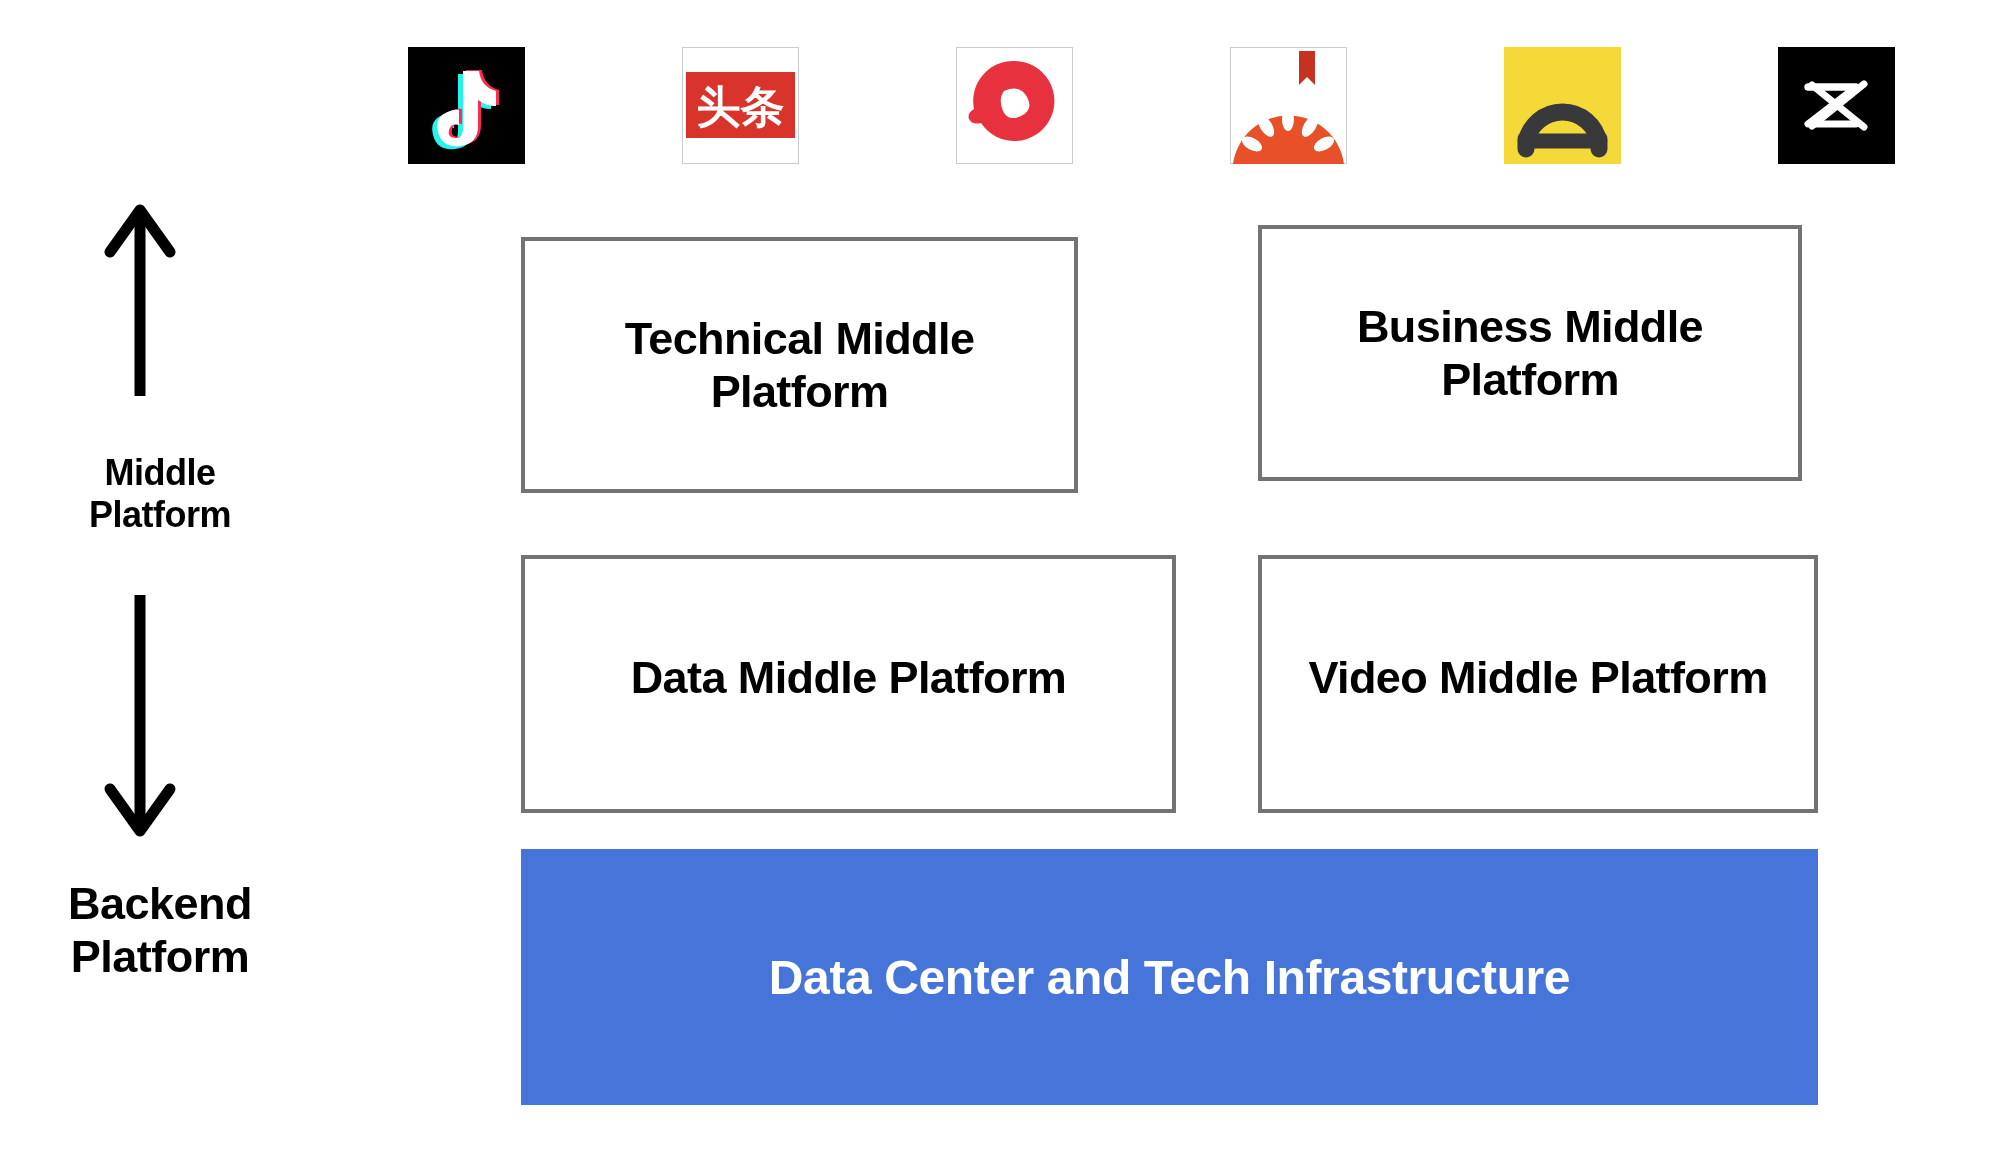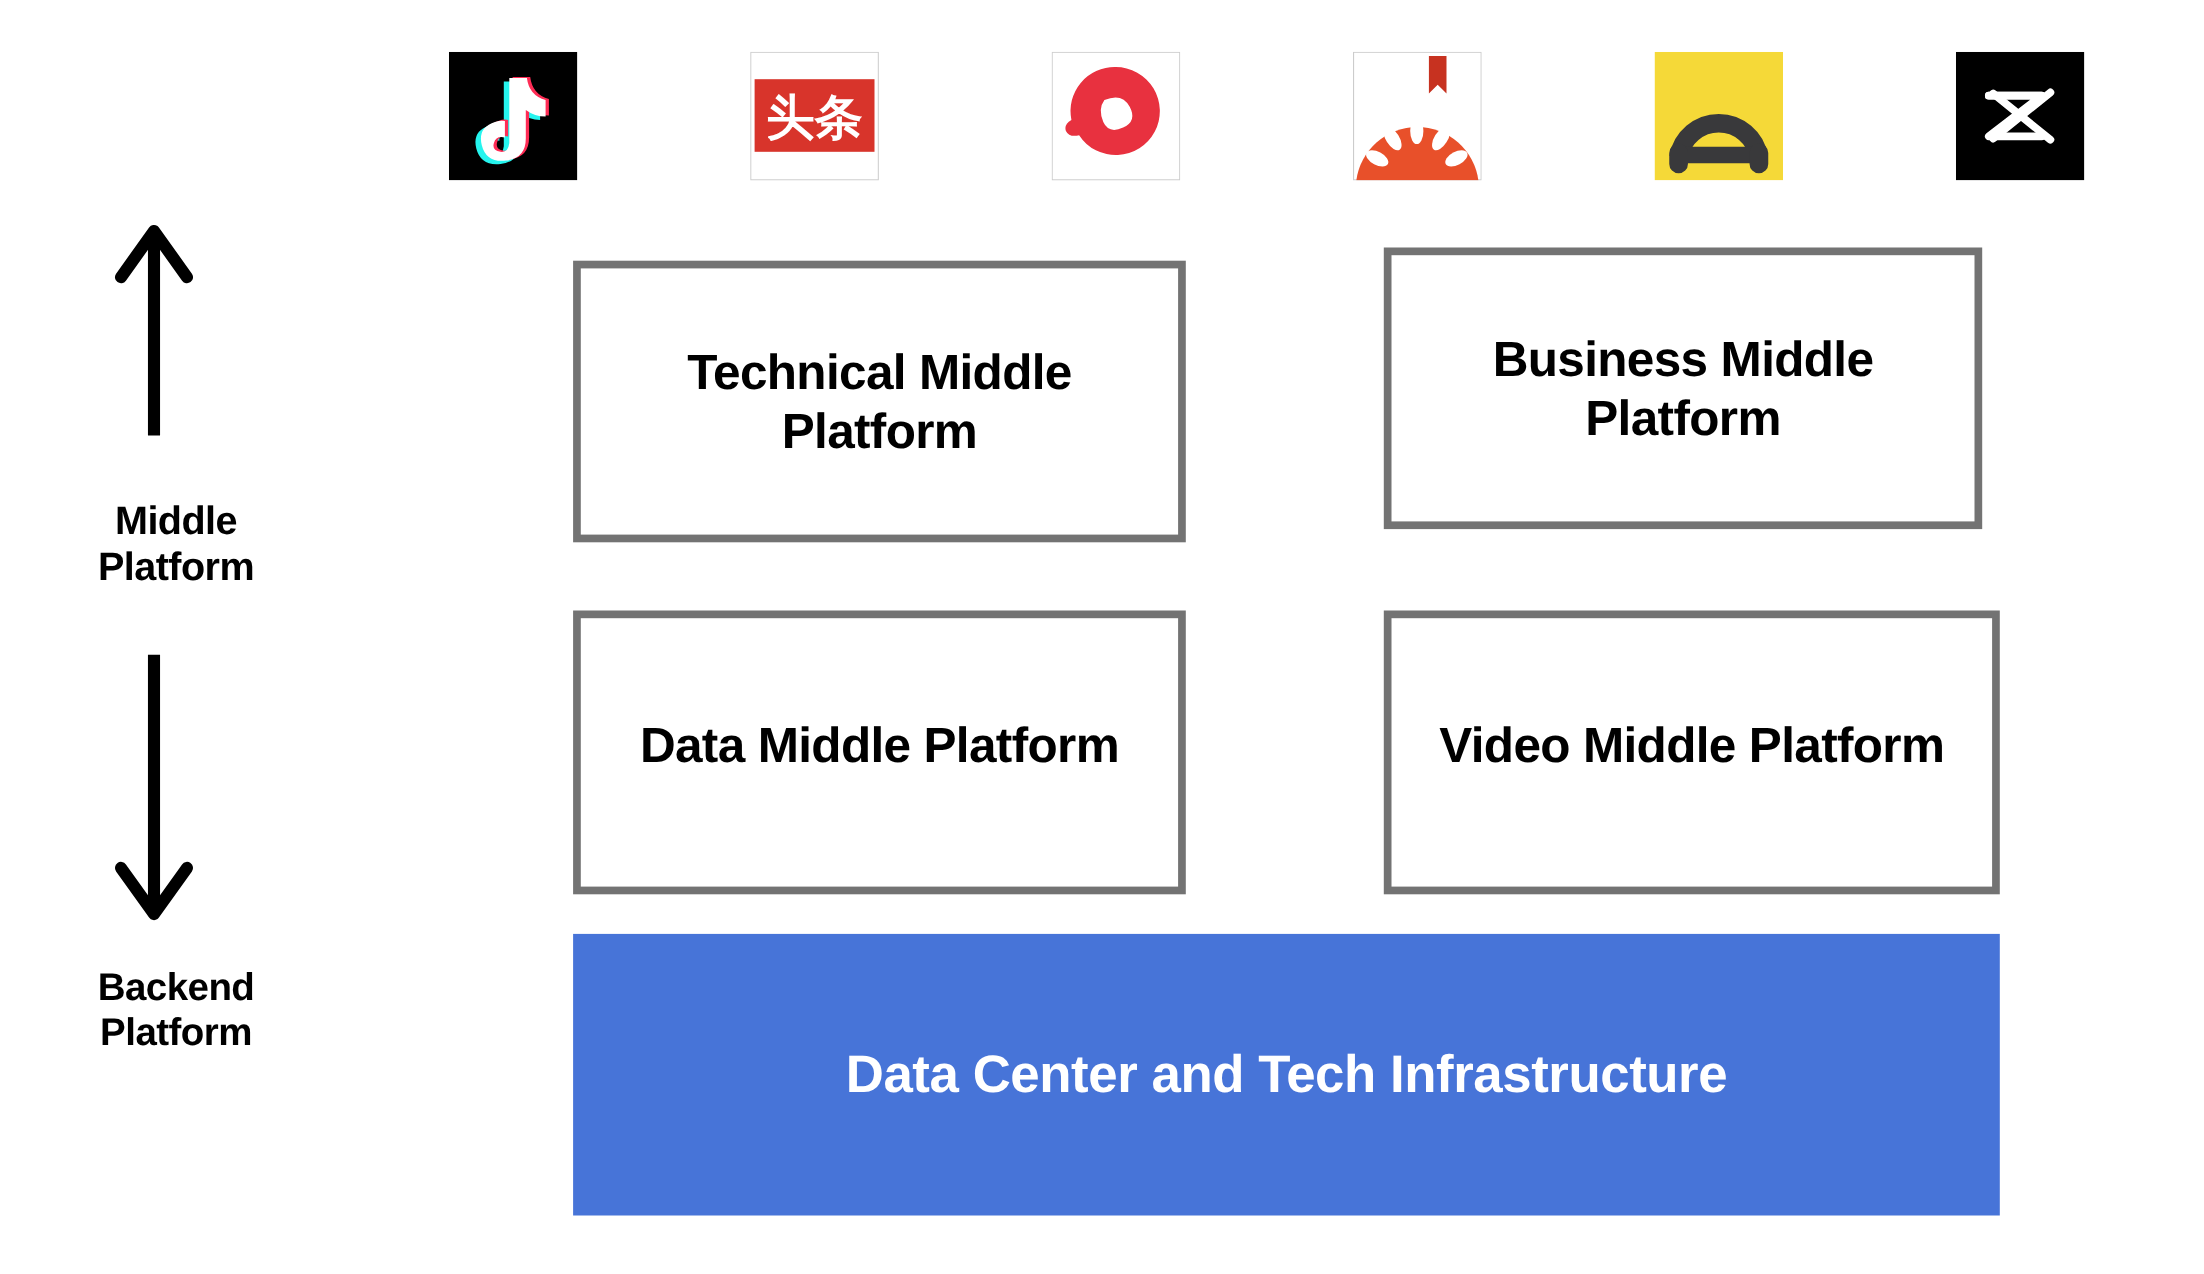--- a/index.html
+++ b/index.html
@@ -24,21 +24,21 @@
     position: absolute;
     text-align: center;
     font-weight: bold;
     color: #000000;
     line-height: 1.18;
     letter-spacing: -0.5px;
     white-space: pre-line;
   }
   #label-app      { left: 0px;  top: 55px;  width: 320px; font-size: 45px; }
   #label-middle   { left: 0px;  top: 452px; width: 320px; font-size: 36px; }
-  #label-backend  { left: 0px;  top: 877px; width: 320px; font-size: 35px; }
+  #label-backend  { left: 0px;  top: 877px; width: 320px; font-size: 45px; }
 
   
   .arrow-svg {
     position: absolute;
   }
   #arrow-up   { left: 100px; top: 200px; }
   #arrow-down { left: 100px; top: 595px; }
 
   
   #app-row {
@@ -54,40 +54,40 @@
     width: 117px;
     height: 117px;
     overflow: hidden;
     text-align: right;
   }
   .app-icon svg { display: block; }
 
   
   .platform-box {
     position: absolute;
-    border: 7px solid #737373;
+    border: 4px solid #737373;
     background: #ffffff;
     box-sizing: border-box;
     display: flex;
     align-items: center;
     justify-content: center;
   }
   .platform-box .box-text {
     font-size: 45px;
     font-weight: bold;
     color: #000000;
     text-align: center;
     line-height: 1.18;
     letter-spacing: -0.6px;
     white-space: pre-line;
     padding: 0 18px;
   }
   #box-technical { left: 521px;  top: 237px; width: 557px; height: 256px; }
   #box-business  { left: 1258px; top: 225px; width: 544px; height: 256px; align-items: center; }
-  #box-data      { left: 521px;  top: 555px; width: 557px; height: 258px; }
+  #box-data      { left: 521px;  top: 555px; width: 655px; height: 258px; }
   #box-video     { left: 1258px; top: 555px; width: 560px; height: 258px; }
   #box-data .box-text,
   #box-video .box-text { transform: translateY(-6px); }
 
   
   #infra-bar {
     position: absolute;
     left: 521px;
     top: 849px;
     width: 1297px;

